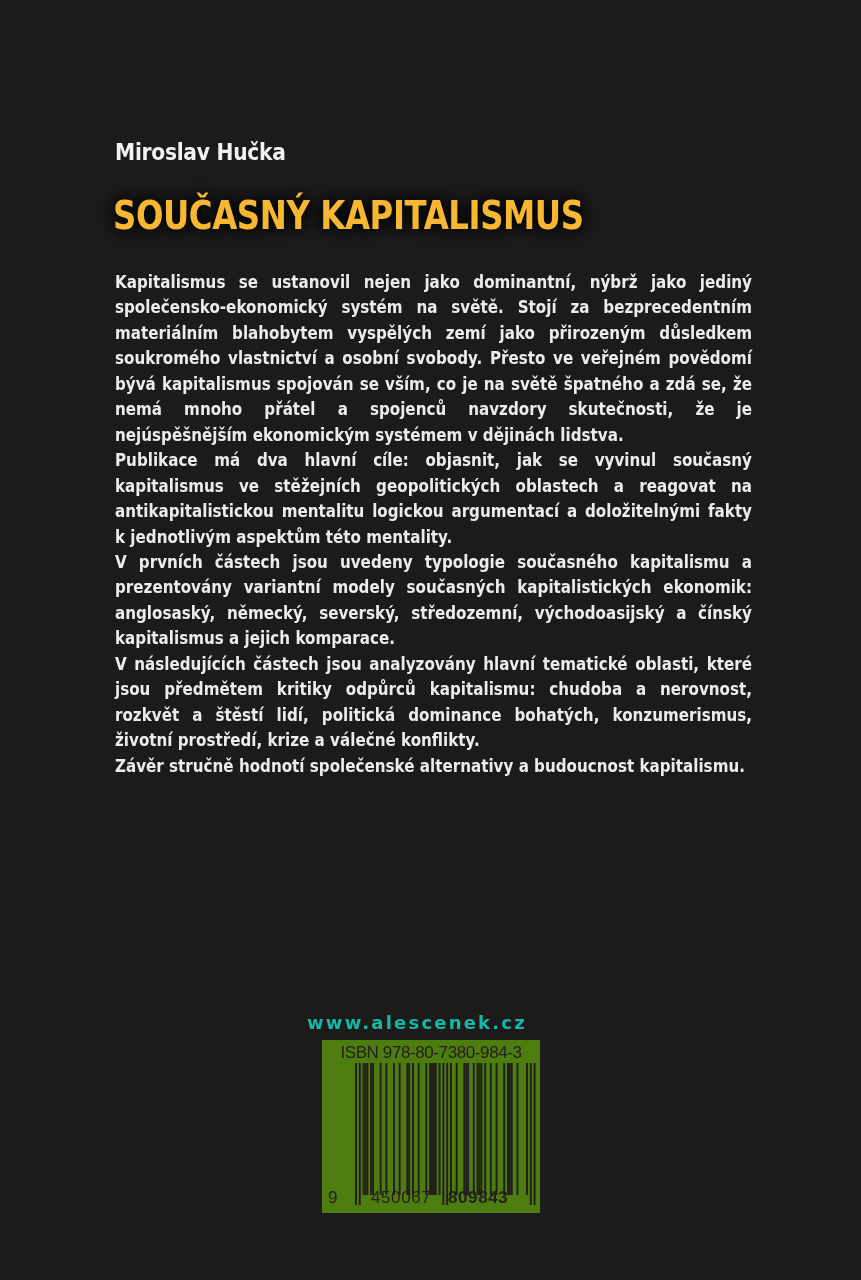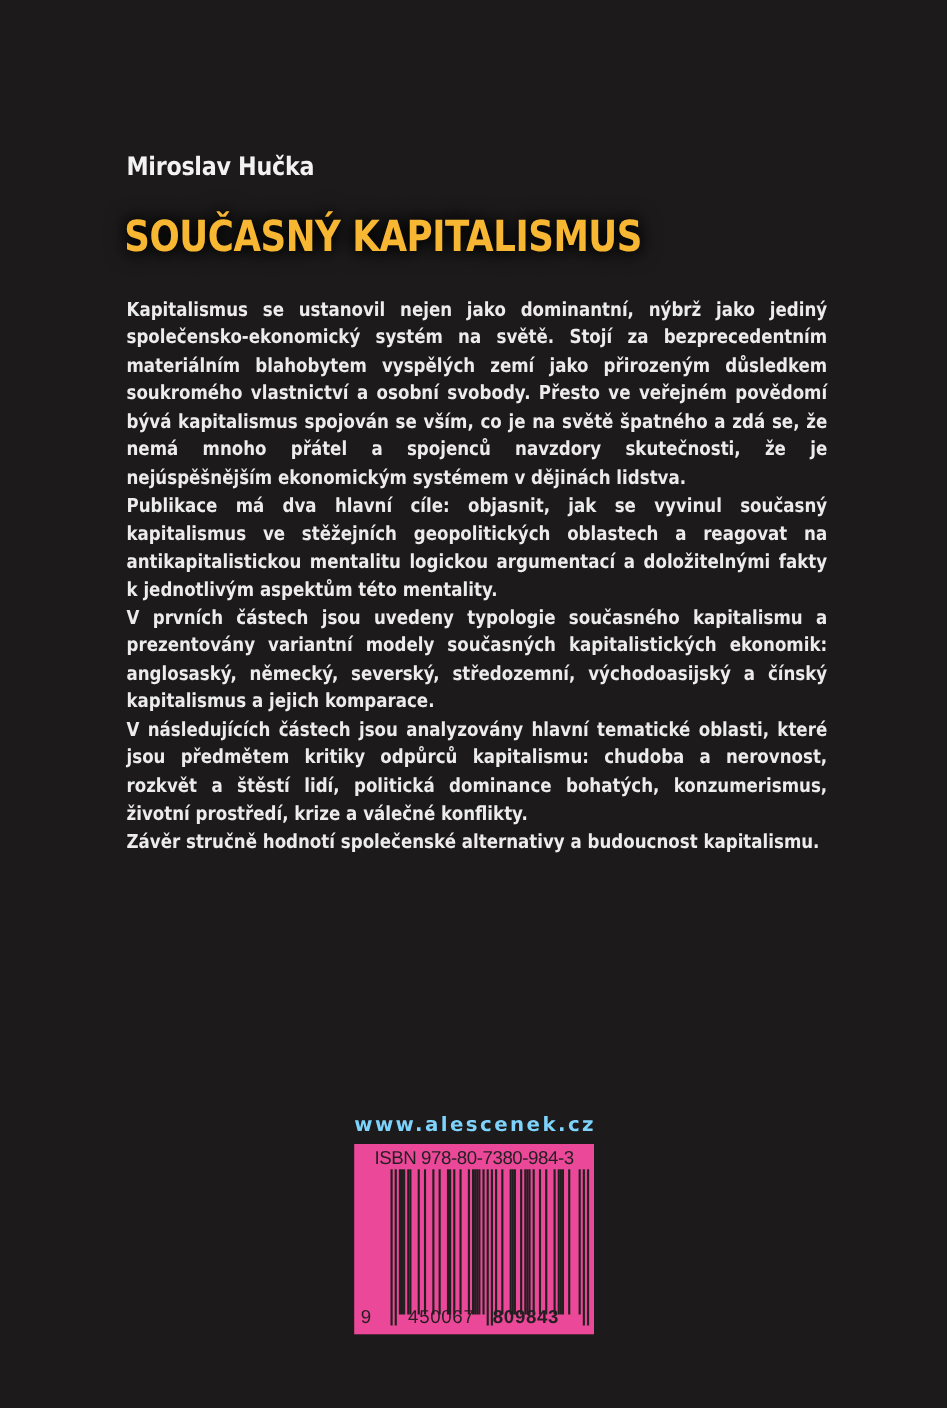--- a/index.html
+++ b/index.html
@@ -33,30 +33,30 @@
     width: 740px;
     transform: scaleX(0.8608); transform-origin: left top;
   }
   .para {
     margin: 0; color: #ececec;
     font-family: "DejaVu Sans", sans-serif;
     font-size: 17.6px; line-height: 25.45px;
     text-align: justify; text-align-last: left;
   }
   .url {
-    position: absolute; left: 322px; top: 1012px;
+    position: absolute; left: 307px; top: 1012px;
     width: 218px; text-align: right;
-    color: #7dd3fc; font-weight: bold; font-size: 18px;
+    color: #14b8a6; font-weight: bold; font-size: 18px;
     letter-spacing: 2.2px;
     font-family: "DejaVu Sans", sans-serif;
     white-space: nowrap;
   }
   .barcode-box {
     position: absolute; left: 322px; top: 1040px;
-    width: 218px; height: 173px; background: #ec4899;
+    width: 218px; height: 173px; background: #4d7c0f;
   }
   .isbn-text {
     position: absolute; left: 0; top: 3px; width: 218px;
     text-align: center; color: #231f20; font-size: 17px;
     font-family: "Liberation Sans", sans-serif;
     letter-spacing: -0.4px; white-space: nowrap;
   }
   .barcode-svg { position: absolute; left: 0; top: 0; }
   .ean-digit {
     position: absolute; top: 148px; color: #231f20;

